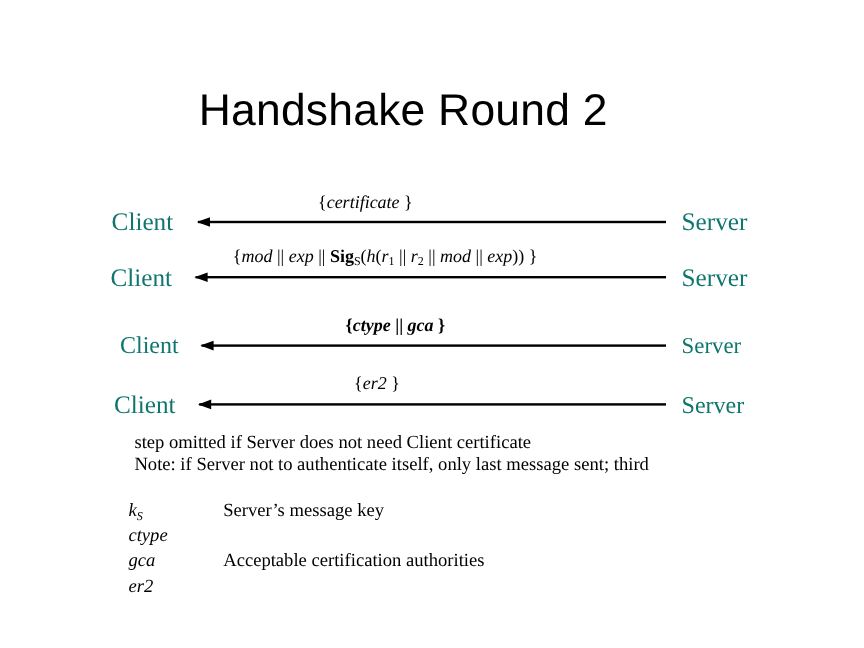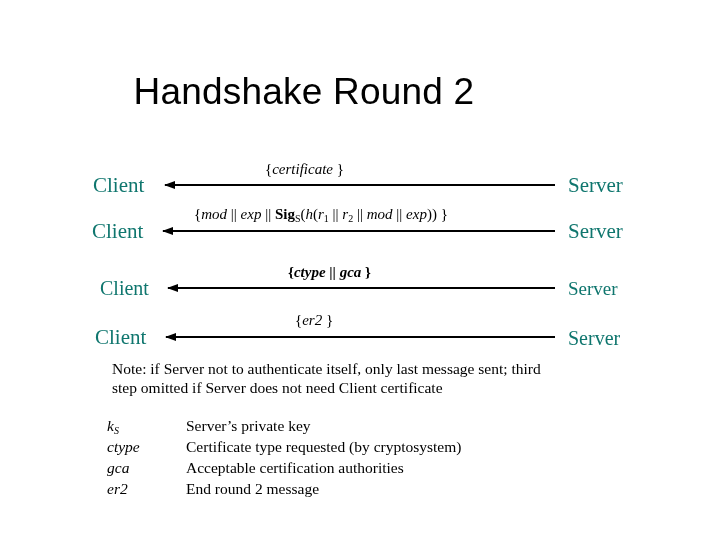--- a/index.html
+++ b/index.html
@@ -28,20 +28,21 @@
     top: 70px;
     width: 608px;
     text-align: center;
     font-family: "Liberation Sans", sans-serif;
     font-size: 37px;
     font-weight: 400;
     letter-spacing: 0.2px;
     color: #000000;
     line-height: 44px;
     white-space: nowrap;
+    padding-left: 32px;
   }
 
   
   .row {
     position: absolute;
     height: 44px;
   }
   .endpoint {
     position: absolute;
     font-family: "Liberation Serif", serif;
@@ -175,36 +176,34 @@
   <div class="row" style="left:0; top:322px; width:720px;">
     <div class="endpoint client" style="left:95px; top:5px; font-size:21px;">Client</div>
     <div class="arrow" style="left:166px; top:14px; width:389px;"></div>
     <div class="msg" style="left:295px; top:-9px;">
       <span class="rm">{</span><span>er2</span><span class="rm"> }</span>
     </div>
     <div class="endpoint server" style="left:568px; top:6px; font-size:20px;">Server</div>
   </div>
 
   <div class="note" style="left:112px; top:359px;">
+    <div class="note-line">step omitted if Server does not need Client certificate</div>
     <div class="note-line">Note: if Server not to authenticate itself, only last message sent; third</div>
-    <div class="note-line">step omitted if Server does not need Client certificate</div>
   </div>
 
   <div class="glossary" style="left:107px; top:401px;">
     <div class="gloss-row">
       <div class="gloss-term"><span>k</span><sub>S</sub></div>
-      <div class="gloss-def">Server’s private key</div>
+      <div class="gloss-def">Server’s message key</div>
     </div>
     <div class="gloss-row">
       <div class="gloss-term"><span>ctype</span><sub></sub></div>
-      <div class="gloss-def">Certificate type requested (by cryptosystem)</div>
     </div>
     <div class="gloss-row">
       <div class="gloss-term"><span>gca</span><sub></sub></div>
       <div class="gloss-def">Acceptable certification authorities</div>
     </div>
     <div class="gloss-row">
       <div class="gloss-term"><span>er2</span><sub></sub></div>
-      <div class="gloss-def">End round 2 message</div>
     </div>
   </div>
 
 </div>
 
 </body></html>

